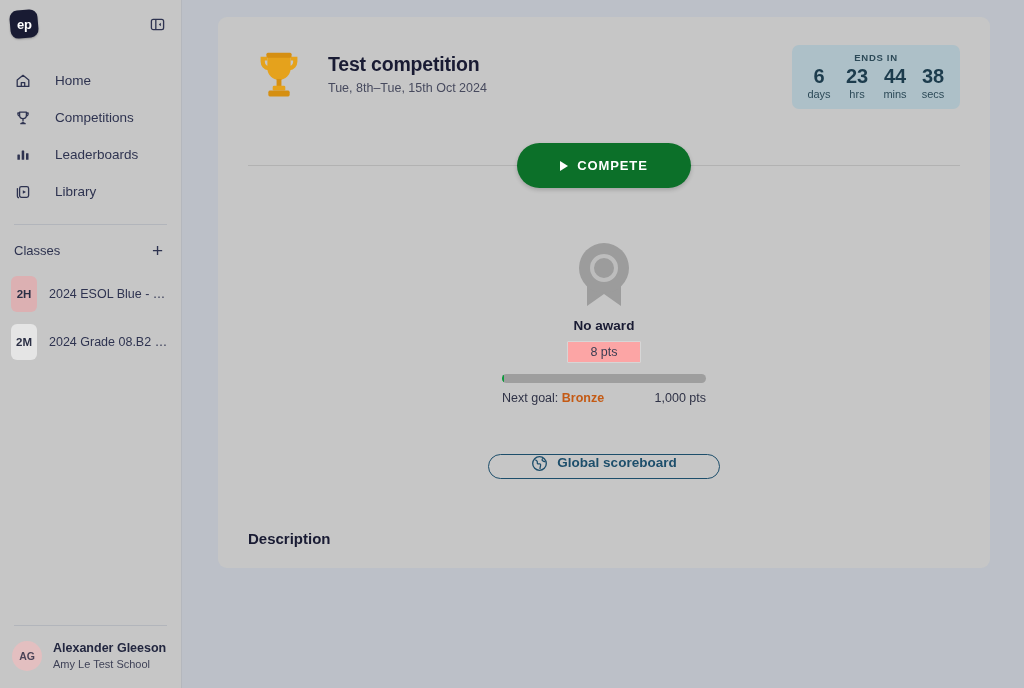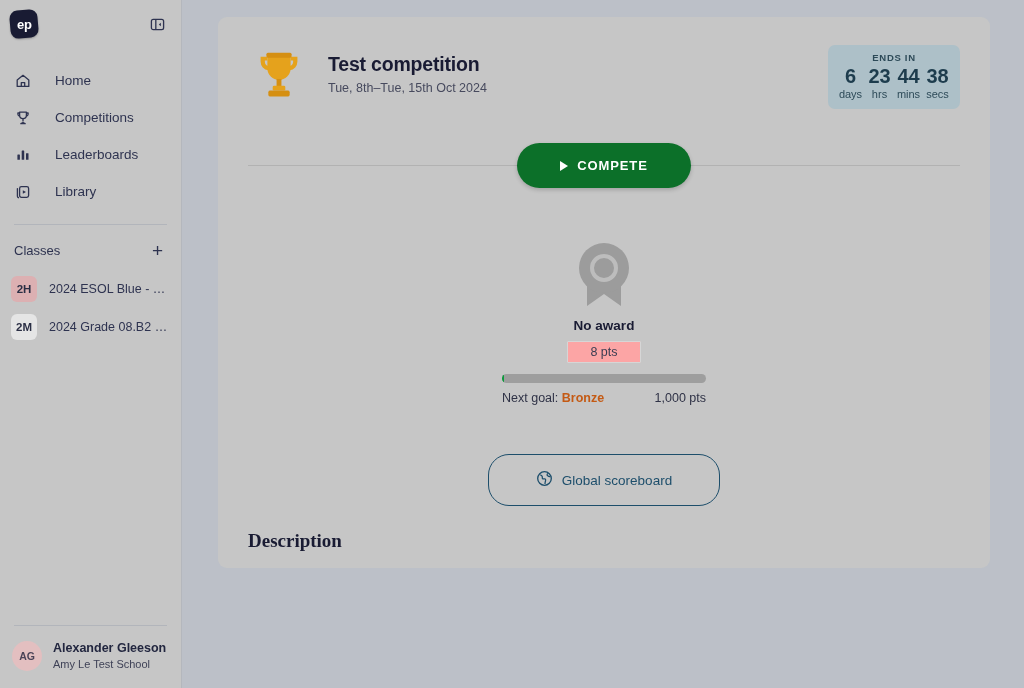--- a/index.html
+++ b/index.html
@@ -62,21 +62,21 @@
   .plus-btn {
     font-size: 19px; color: #2e3350; line-height: 1; cursor: pointer;
     font-weight: 300; padding: 0 2px;
   }
 
   .class-item {
     display: flex; align-items: center; gap: 12px;
     padding: 6px 12px 6px 11px; cursor: pointer;
   }
   .class-badge {
-    width: 26px; height: 26px; border-radius: 6px;
+    width: 26px; height: 36px; border-radius: 6px;
     display: flex; align-items: center; justify-content: center;
     font-size: 11.5px; font-weight: bold; color: #2b2f45;
     flex: 0 0 26px;
   }
   .class-name {
     font-size: 12.5px; color: #2e3350;
     white-space: nowrap; overflow: hidden; text-overflow: ellipsis;
   }
 
   #sidebar-footer {
@@ -109,21 +109,21 @@
     display: flex; align-items: flex-start;
     padding: 28px 30px 0 30px; position: relative;
   }
   .trophy { width: 62px; height: 62px; flex: 0 0 62px; margin-top: 2px; }
   .comp-title-wrap { margin-left: 18px; padding-top: 8px; }
   .comp-title { font-size: 19.5px; font-weight: bold; color: #191b33; letter-spacing: -0.2px; }
   .comp-dates { font-size: 12.5px; color: #474a5e; margin-top: 5px; }
 
   .countdown {
     position: absolute; right: 30px; top: 28px;
-    width: 132px; background: #adc0c8; border-radius: 7px;
+    width: 168px; background: #adc0c8; border-radius: 7px;
     padding: 7px 8px 9px 8px; text-align: center;
   }
   .countdown .ends-in {
     font-size: 9.5px; font-weight: bold; color: #2d4a58;
     letter-spacing: 0.7px;
   }
   .cd-row { display: flex; justify-content: space-around; margin-top: 2px; }
   .cd-cell { display: flex; flex-direction: column; align-items: center; width: 38px; }
   .cd-num { font-size: 20px; font-weight: bold; color: #1d3c4d; line-height: 1.15; }
   .cd-lab { font-size: 11px; color: #2d4a58; }
@@ -170,30 +170,30 @@
     background: #0c9b3c; border-radius: 5px;
   }
   .goal-row {
     display: flex; justify-content: space-between; align-items: baseline;
     margin-top: 8px; font-size: 12.5px; color: #2f3246;
   }
   .goal-tier { color: #c45a14; font-weight: bold; }
 
   .scoreboard-btn {
     position: absolute; left: 50%; top: 437px; transform: translateX(-50%);
-    width: 232px; height: 52px; border-radius: 21px;
+    width: 232px; height: 25px; border-radius: 21px;
     border: 1.6px solid #1d4e6b; background: transparent;
-    display: flex; align-items: center; justify-content: center; gap: 9px;
-    font-size: 13.5px; font-weight: normal; color: #1d4e6b;
+    display: flex; justify-content: center; gap: 9px;
+    font-size: 13.5px; font-weight: bold; color: #1d4e6b;
     cursor: pointer; font-family: "Liberation Sans", sans-serif;
   }
 
   .description-title {
     position: absolute; left: 30px; top: 513px;
-    font-size: 19px; font-weight: bold; color: #191b33; font-family: Liberation Serif, serif;
+    font-size: 15px; font-weight: bold; color: #191b33;
   }
 </style>
 </head>
 <body>
 
 <div id="app">
 
   <div id="left-rail"></div>
 
   <aside id="sidebar">

